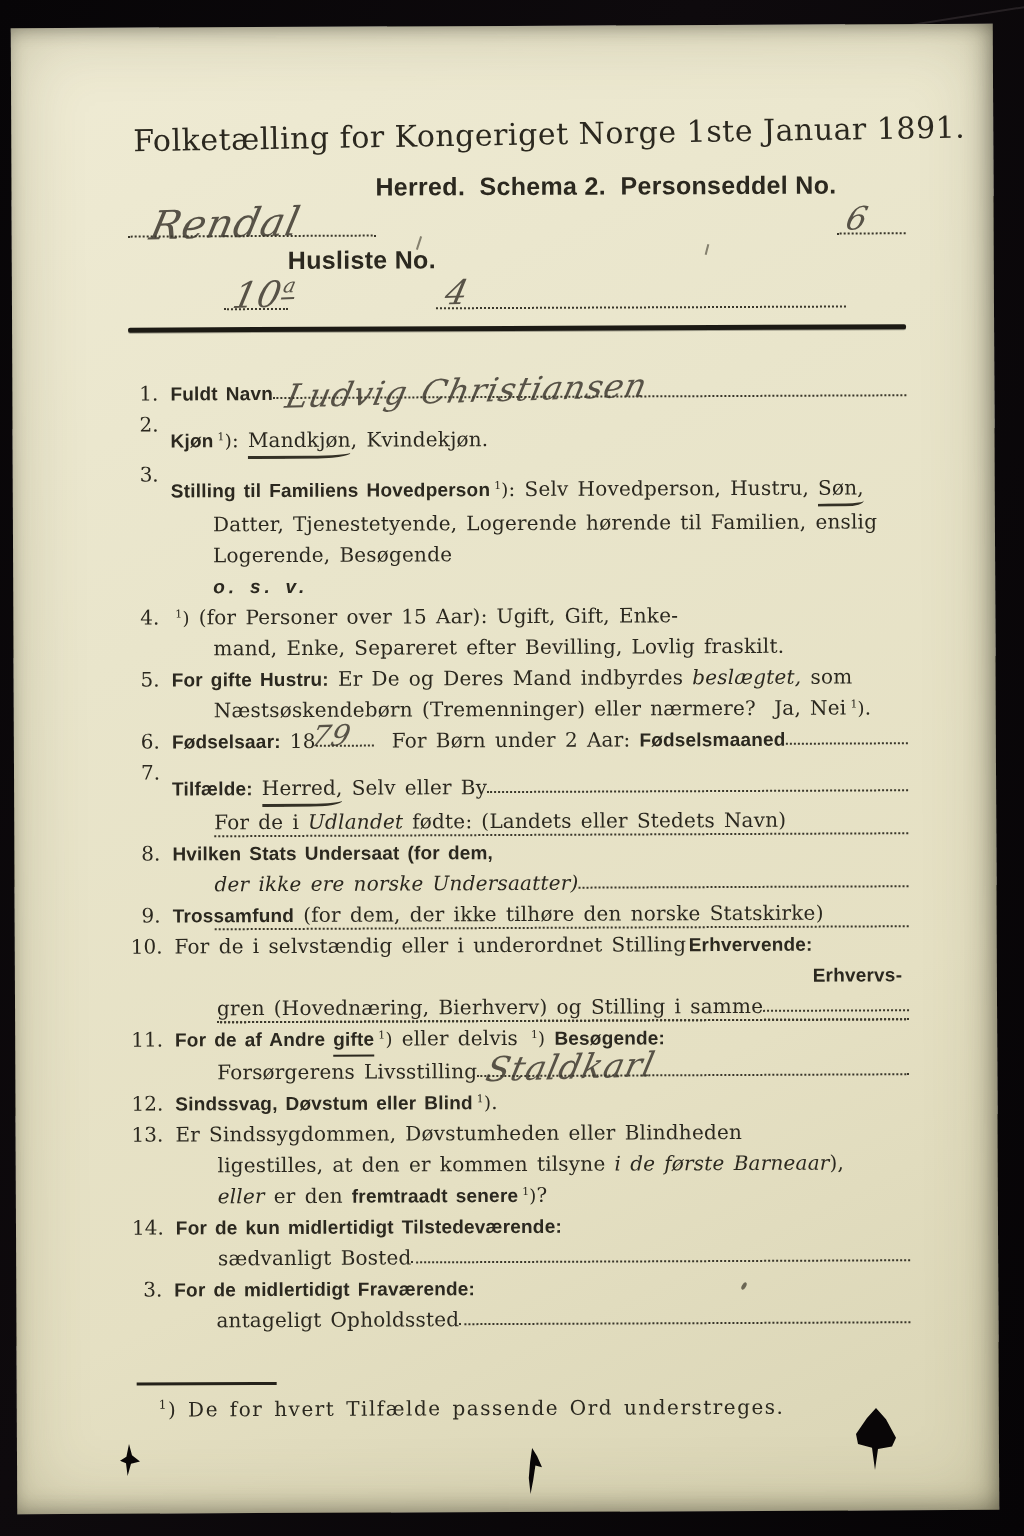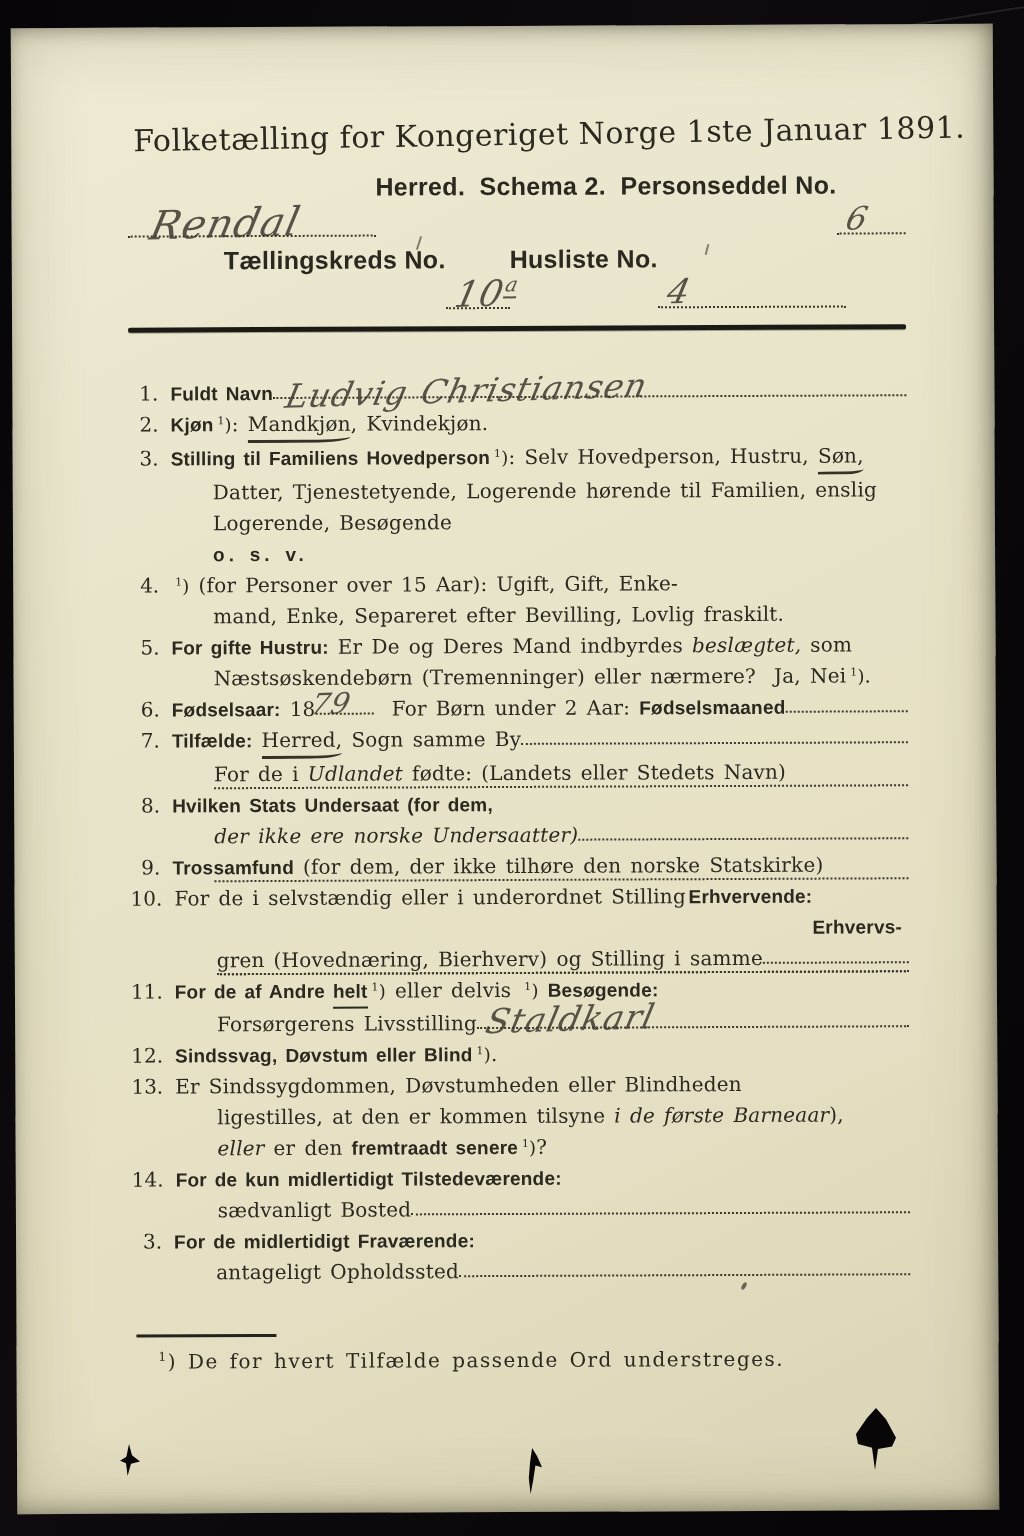--- a/index.html
+++ b/index.html
@@ -68,22 +68,22 @@
   .num{flex:0 0 42px;text-align:right;padding-right:12px;font-size:20px;line-height:31px;}
   .item-body{flex:1 1 auto;min-width:0;}
   .line{display:flex;align-items:baseline;flex-wrap:nowrap;font-size:20px;line-height:31px;
         word-spacing:2.5px;letter-spacing:.2px;}
   .line.ind{padding-left:42px;}
   .seg{white-space:pre-wrap;}
   .bold{font-family:"Liberation Sans",sans-serif;font-weight:700;font-size:19px;
         letter-spacing:.2px;}
   .ital{font-style:italic;}
   .u-print{border-bottom:2px solid var(--ink);}
-  .u-hand{border-bottom:3px solid #343126;border-radius:0 0 40%/6px 40%;}
-  .sp{letter-spacing:4px;}
+  .u-hand{border-bottom:3px solid #343126;border-radius:0 0 40%/6px 40%;margin-top:16px;}
+  .sp{letter-spacing:4px;font-style:italic;}
   .fnref{font-family:"DejaVu Serif",serif;font-weight:400;margin-left:4px;font-size:18px;}
   sup{vertical-align:super;font-size:.6em;line-height:0;}
 
   
   .foot-rule{width:140px;height:3px;background:#25221a;margin-top:46px;margin-left:4px;}
   .footnote{margin-top:12px;font-size:20px;letter-spacing:1.5px;word-spacing:3px;padding-left:26px;}
 
   
   .speck{position:absolute;background:#4d483a;opacity:.65;}
   #speck-1{left:418px;top:236px;width:2px;height:14px;transform:rotate(18deg);}
@@ -111,21 +111,21 @@
 
       <div class="hdr-row">
         <span class="dots hd1">
           <span class="hw-over handwriting hw-district">Rendal</span>
         </span><span class="hdr-bold">Herred.  Schema 2.  Personseddel No.</span><span class="dots hd2">
           <span class="hw-over handwriting hw-seddel">6</span>
         </span>
       </div>
 
       <div class="hdr-row hdr-row3">
-        <span class="hdr-bold">Tællingskreds No.</span><span class="dots hd3">
+        <span class="dots hd3">
           <span class="hw-over handwriting hw-kreds"><span>10</span><span class="hw-kreds-sup">a</span></span>
         </span><span class="hdr-bold">Husliste No.</span><span class="dots hd4">
           <span class="hw-over handwriting hw-husliste">4</span>
         </span>
       </div>
 
       <div class="rule"></div>
 
       <div class="items">
           <div class="form-item">
@@ -214,21 +214,21 @@
               </div>
             </div>
           </div>
           <div class="form-item">
             <div class="num">7.</div>
             <div class="item-body">
               <div class="line">
                 <span class="seg bold">Tilfælde:</span>
                 <span class="seg"> </span>
                 <span class="seg u-hand">Herred,</span>
-                <span class="seg"> Sogn samme By</span>
+                <span class="seg"> Selv eller By</span>
                 <span class="dots dots-fill"></span>
               </div>
               <div class="line ind">
                 <span class="seg">For de i </span>
                 <span class="seg ital">Udlandet</span>
                 <span class="seg"> fødte: (Landets eller Stedets Navn)</span>
               </div>
               <div class="line ind">
                 <span class="dots dots-fill"></span>
               </div>
@@ -276,21 +276,21 @@
               <div class="line ind">
                 <span class="dots dots-fill"></span>
               </div>
             </div>
           </div>
           <div class="form-item">
             <div class="num">11.</div>
             <div class="item-body">
               <div class="line">
                 <span class="seg bold">For de af Andre </span>
-                <span class="seg bold u-print">helt</span>
+                <span class="seg bold u-print">gifte</span>
                 <span class="seg fnref"><sup>1</sup>)</span>
                 <span class="seg"> eller delvis </span>
                 <span class="seg fnref"><sup>1</sup>)</span>
                 <span class="seg"> </span>
                 <span class="seg bold">Besøgende:</span>
               </div>
               <div class="line ind">
                 <span class="seg">Forsørgerens Livsstilling</span>
                 <span class="dots dots-fill">
                   <span class="hw-over handwriting hw-stald">Staldkarl</span>

